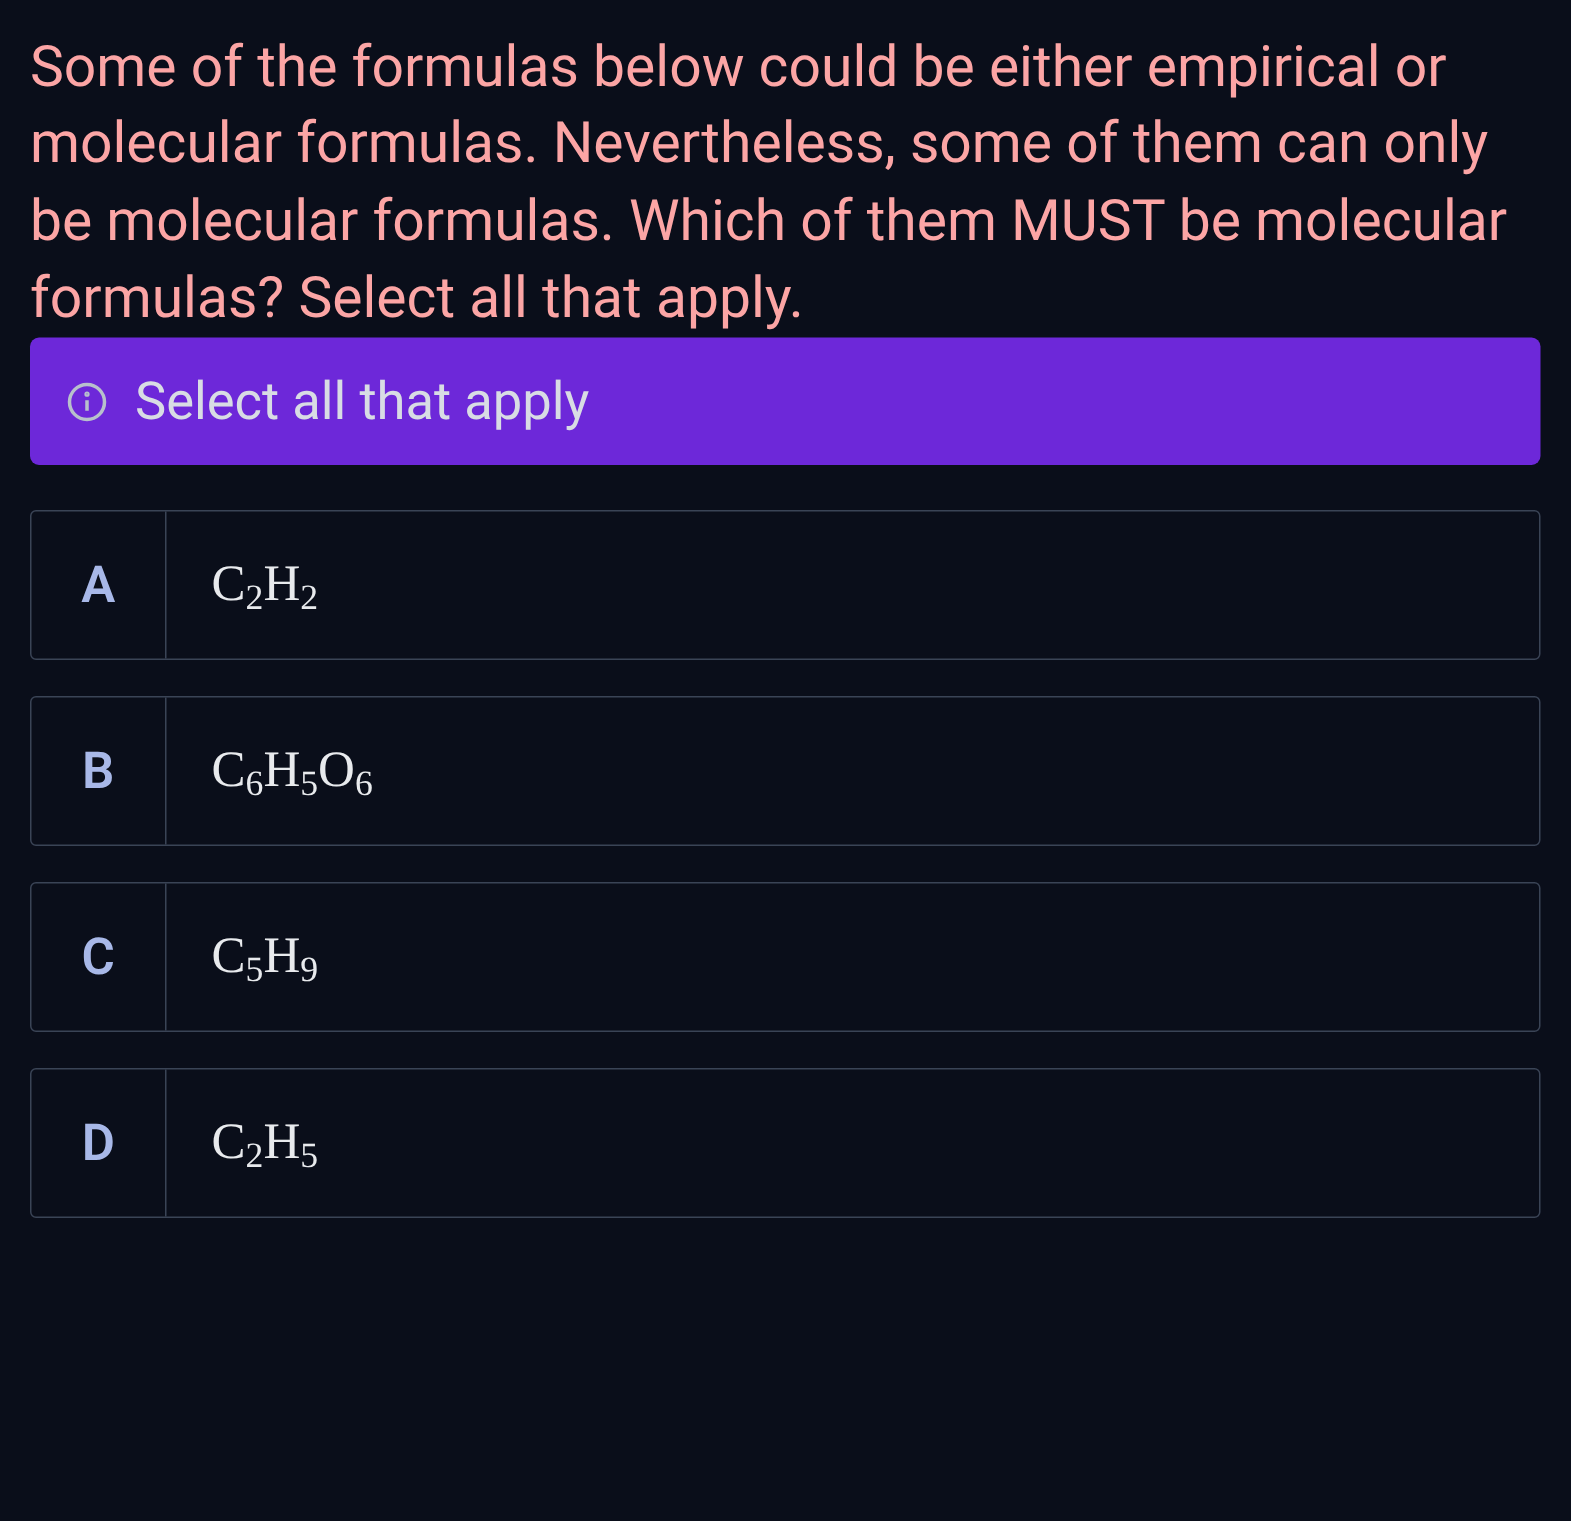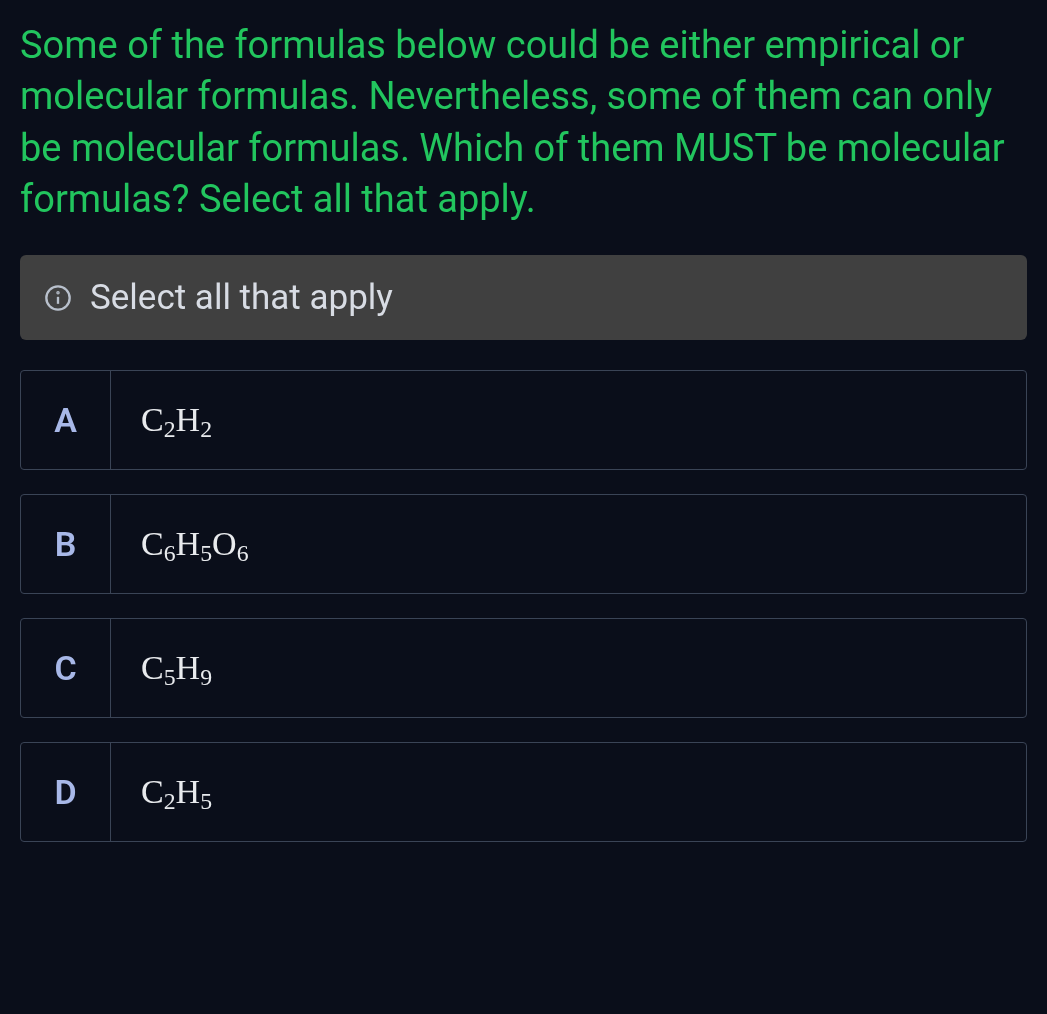--- a/index.html
+++ b/index.html
@@ -11,26 +11,25 @@
     background-color: #0a0e1a;
     color: #e8eaed;
     font-family: -apple-system, BlinkMacSystemFont, "Segoe UI", Roboto, Helvetica, Arial, sans-serif;
     padding: 20px;
     width: 1047px;
     min-height: 1014px;
   }
   .question-text {
     font-size: 38px;
     line-height: 1.35;
-    color: #22c55e;
-    margin-bottom: 30px;
+    color: #fca5a5;
     font-weight: 400;
   }
   .info-banner {
-    background-color: #404040;
+    background-color: #6d28d9;
     border-radius: 6px;
     padding: 22px 24px;
     display: flex;
     align-items: center;
     gap: 18px;
     margin-bottom: 30px;
   }
   .info-icon {
     width: 28px;
     height: 28px;

